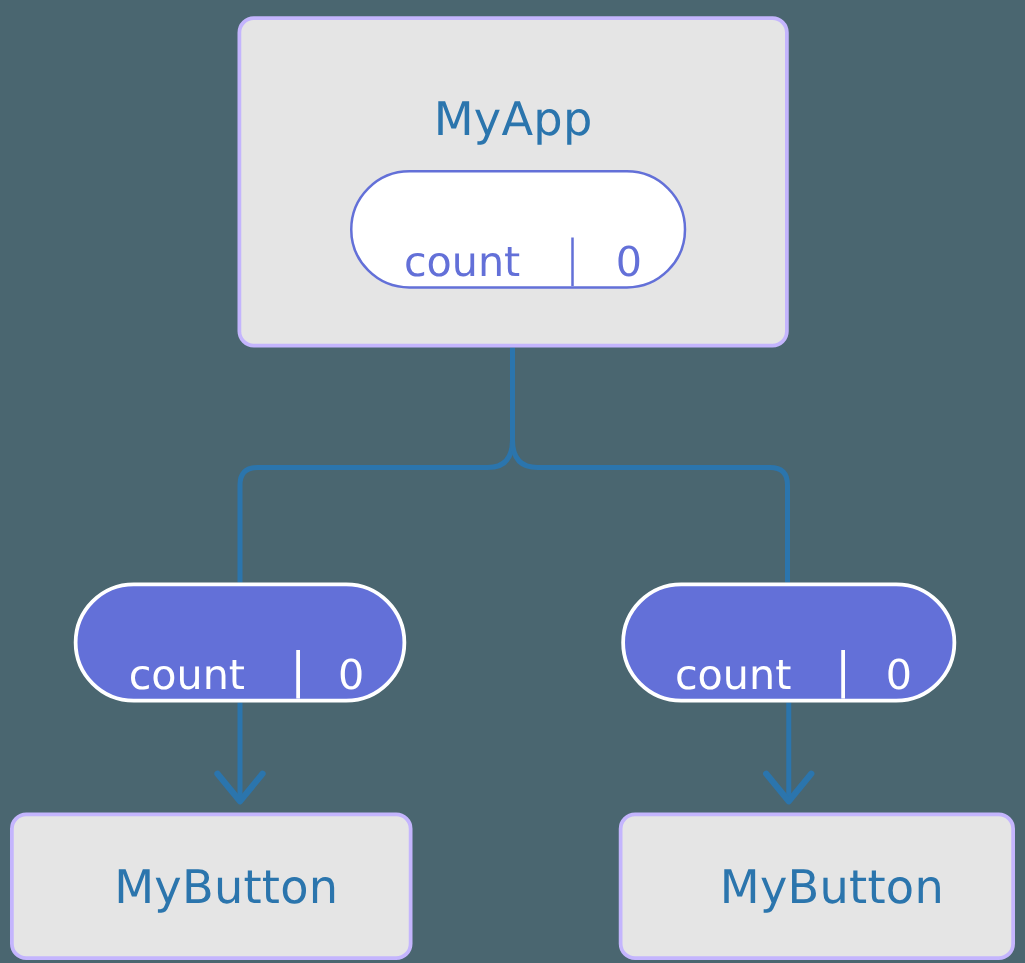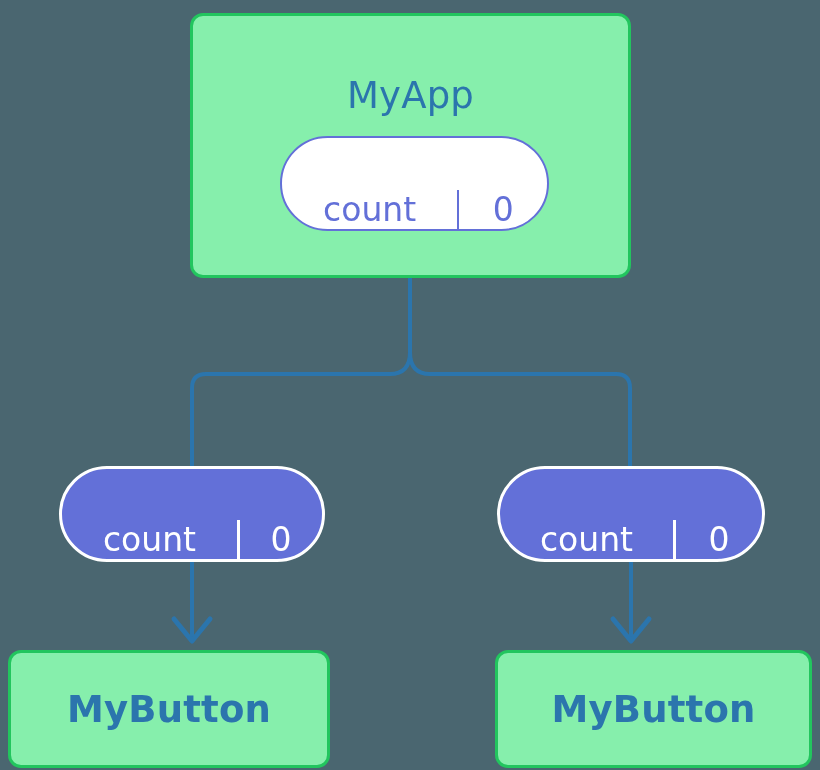--- a/index.html
+++ b/index.html
@@ -35,22 +35,22 @@
     left: 0;
     top: 0;
     width: 820px;
     height: 770px;
     z-index: 2;
   }
 
   
   .component-card {
     position: absolute;
-    background: #86efac;
-    border: 3px solid #22c55e;
+    background: #e5e5e5;
+    border: 3px solid #c4b5fd;
     border-radius: 13px;
     box-sizing: border-box;
     padding-left: 37px;
   }
   #app-card {
     left: 190px;
     top: 13px;
     width: 441px;
     height: 265px;
   }
@@ -150,31 +150,30 @@
   }
   #button-card-right {
     left: 495px;
     top: 650px;
     width: 317px;
     height: 118px;
   }
   .card-label {
     position: absolute;
     top: 0;
-    left: 0;
+    left: 12px;
     width: 100%;
     height: 100%;
     display: flex;
     align-items: center;
     justify-content: center;
     color: #2b75ad;
     font-size: 37px;
     letter-spacing: 0.2px;
     white-space: nowrap;
-    font-weight: bold;
   }
 </style>
 </head>
 <body>
 
 <div id="diagram-root">
 
   <svg id="connector-layer" viewBox="0 0 820 770" width="820" height="770" aria-hidden="true">
 
     <path d="M 410 278 L 410 352" fill="none" stroke="#2b75ad" stroke-width="4" stroke-linecap="butt"></path>

